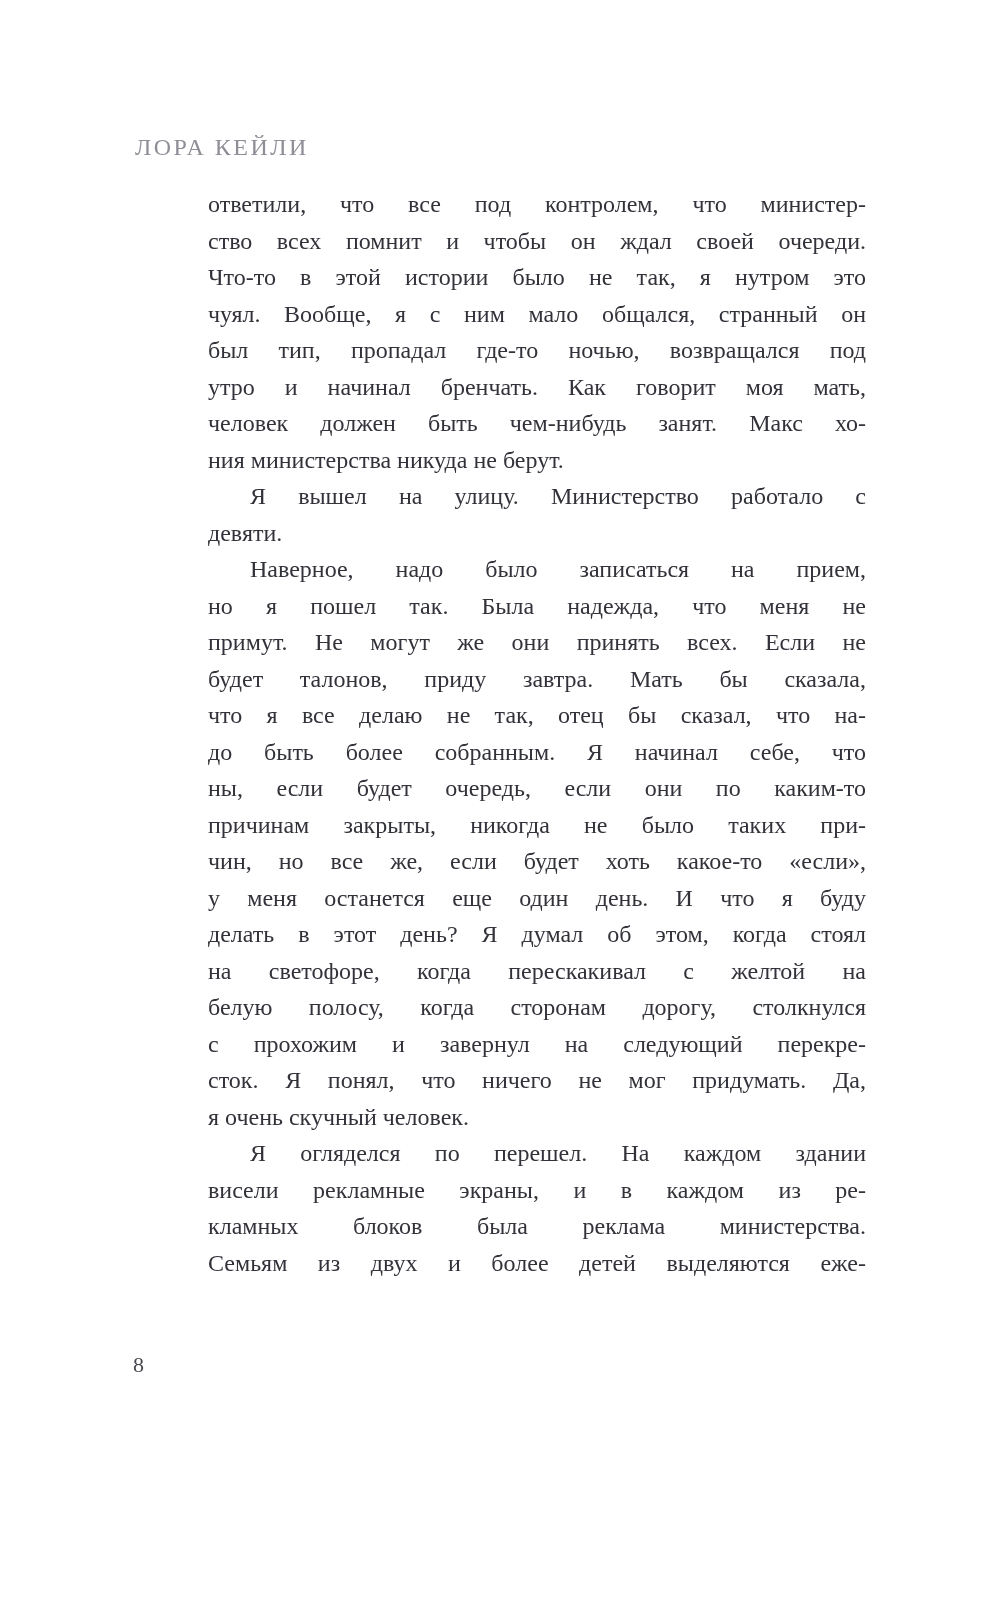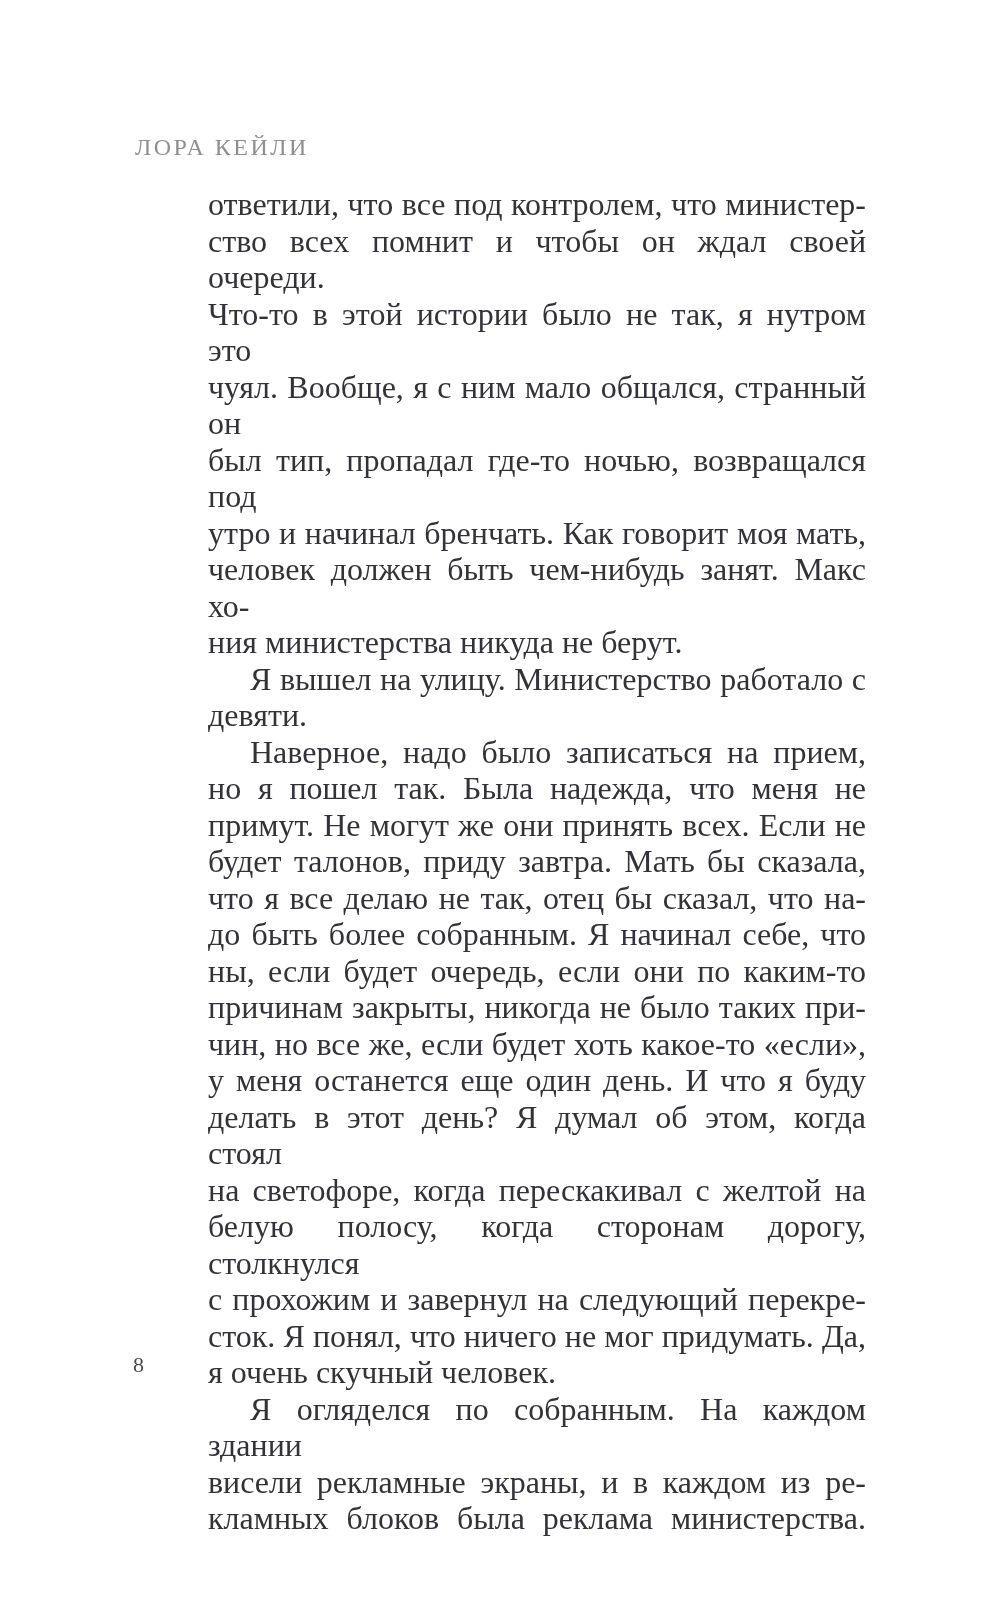--- a/index.html
+++ b/index.html
@@ -19,21 +19,21 @@
     top: 134px;
     font-size: 24px;
     letter-spacing: 2.5px;
     color: #8f8e96;
   }
   .text-block {
     position: absolute;
     left: 208px;
     top: 186px;
     width: 658px;
-    font-size: 32px;
+    font-size: 24px;
     line-height: 36.5px;
     color: #32323a;
   }
   .line {
     text-align: justify;
     text-align-last: justify;
   }
   .line.para-end {
     text-align-last: left;
   }
@@ -74,19 +74,20 @@
       <div class="line">ны, если будет очередь, если они по каким-то</div>
       <div class="line">причинам закрыты, никогда не было таких при-</div>
       <div class="line">чин, но все же, если будет хоть какое-то «если»,</div>
       <div class="line">у меня останется еще один день. И что я буду</div>
       <div class="line">делать в этот день? Я думал об этом, когда стоял</div>
       <div class="line">на светофоре, когда перескакивал с желтой на</div>
       <div class="line">белую полосу, когда сторонам дорогу, столкнулся</div>
       <div class="line">с прохожим и завернул на следующий перекре-</div>
       <div class="line">сток. Я понял, что ничего не мог придумать. Да,</div>
       <div class="line para-end">я очень скучный человек.</div>
-      <div class="line indent">Я огляделся по собранным. На каждом здании</div>
+      <div class="line indent">Я огляделся по перешел. На каждом здании</div>
       <div class="line">висели рекламные экраны, и в каждом из ре-</div>
       <div class="line">кламных блоков была реклама министерства.</div>
+      <div class="line">Семьям из двух и более детей выделяются еже-</div>
     </div>
 
   <div class="page-number">8</div>
 </div>
 
 </body></html>

